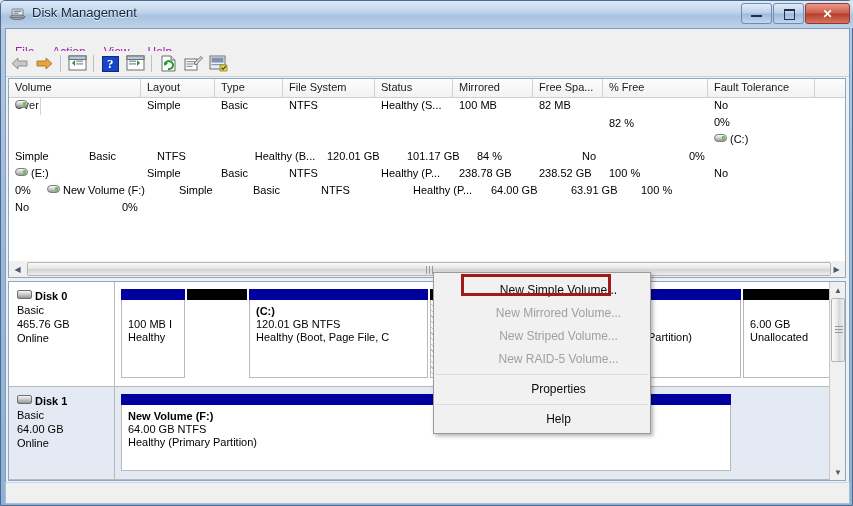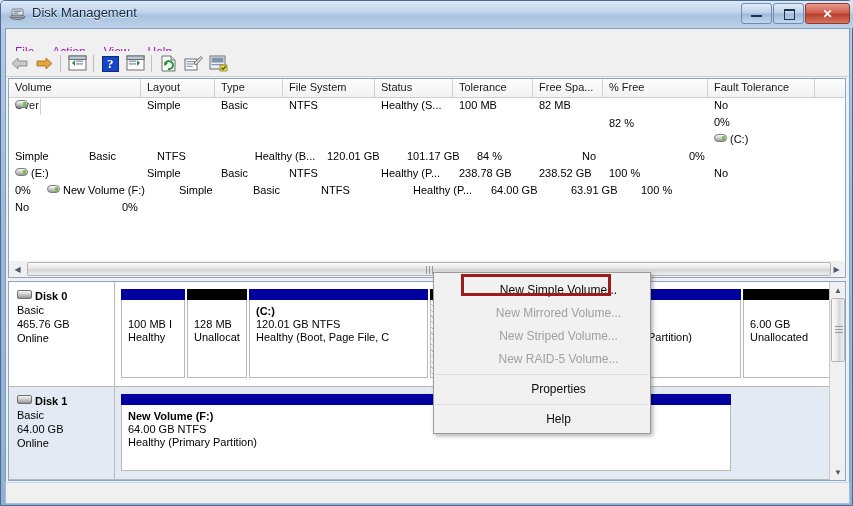--- a/index.html
+++ b/index.html
@@ -352,21 +352,21 @@
       </div>
     </div>
 
     <div class="listpane">
       <div class="hdrrow" id="hdrrow">
           <div class="hcell" style="width: 132px;">Volume</div>
           <div class="hcell" style="width: 74px;">Layout</div>
           <div class="hcell" style="width: 68px;">Type</div>
           <div class="hcell" style="width: 92px;">File System</div>
           <div class="hcell" style="width: 78px;">Status</div>
-          <div class="hcell" style="width: 80px;">Tolerance</div>
+          <div class="hcell" style="width: 80px;">Mirrored</div>
           <div class="hcell" style="width: 70px;">Free Spa...</div>
           <div class="hcell" style="width: 105px;">% Free</div>
           <div class="hcell" style="width: 107px;">Fault Tolerance</div>
           <div class="hcell" style="width: 32px;">Over</div>
         </div>
       <div class="rows" id="listrows">
           <div class="vrow">
             <div class="vcell" style="width: 132px;"><span class="vol-ico"></span><span></span></div>
             <div class="vcell" style="width: 74px;">Simple</div>
             <div class="vcell" style="width: 68px;">Basic</div>
@@ -438,25 +438,20 @@
               <div class="part" style="left: 6px; width: 64px;">
                 <div class="cap" style="background: rgb(0, 0, 158);"></div>
                 <div class="body">
                   <div class="pline b">&nbsp;</div>
                   <div class="pline">100 MB I</div>
                   <div class="pline">Healthy</div>
                 </div>
               </div>
               <div class="part" style="left: 72px; width: 60px;">
                 <div class="cap" style="background: rgb(0, 0, 0);"></div>
-                <div class="body">
-                  <div class="pline b">&nbsp;</div>
-                  <div class="pline">128 MB</div>
-                  <div class="pline">Unallocat</div>
-                </div>
               </div>
               <div class="part" style="left: 134px; width: 179px;">
                 <div class="cap" style="background: rgb(0, 0, 158);"></div>
                 <div class="body">
                   <div class="pline b">(C:)</div>
                   <div class="pline">120.01 GB NTFS</div>
                   <div class="pline">Healthy (Boot, Page File, C</div>
                 </div>
               </div>
               <div class="part selected" style="left: 315px; width: 47px;">

